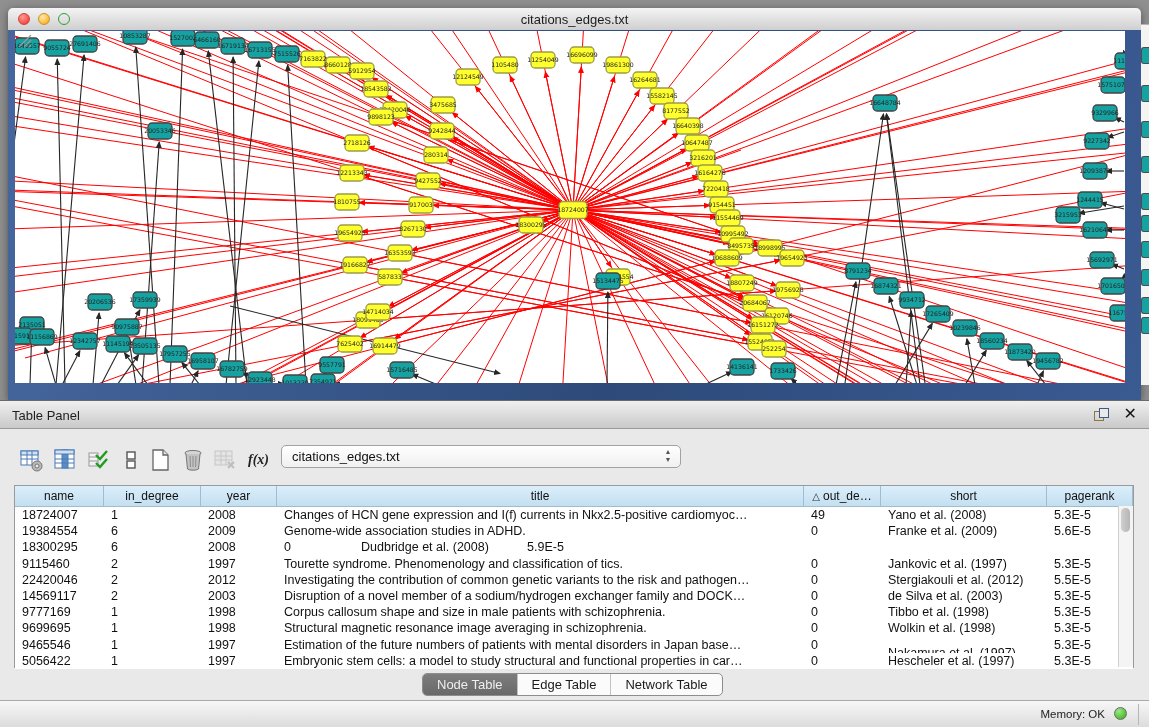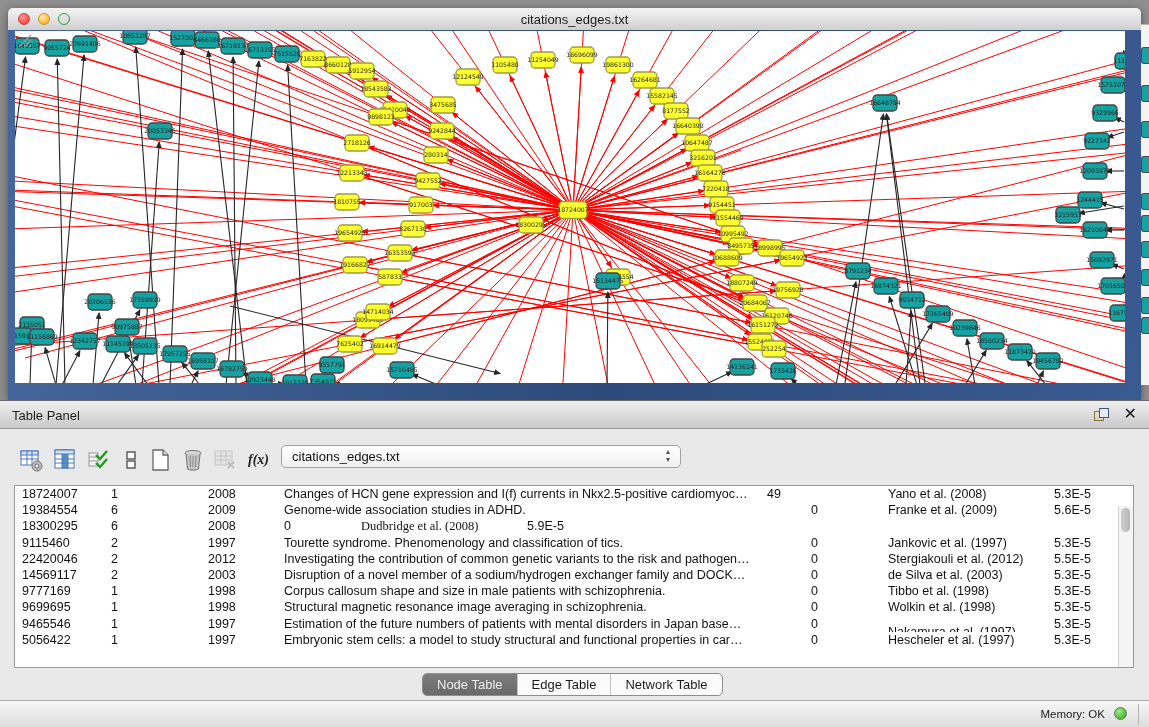--- a/index.html
+++ b/index.html
@@ -777,45 +777,54 @@
         </svg>
     </span>
     <span class="tbtn fx" style="left:248px">f(x)</span>
     <div class="combo">
       <span class="val">citations_edges.txt</span>
       <span class="stepper">▲<br>▼</span>
     </div>
   </div>
 
   <div class="tablewrap">
+    <div class="thead" id="thead">
+        <div class="th" style="width: 89px;">name</div>
+        <div class="th" style="width: 97px;">in_degree</div>
+        <div class="th" style="width: 76px;">year</div>
+        <div class="th flex">title</div>
+        <div class="th" style="width: 77px;"><span class="sort-tri">△</span>out_de…</div>
+        <div class="th" style="width: 166px;">short</div>
+        <div class="th" style="width: 86px;">pagerank</div>
+      </div>
     <div id="tbody">
         <div class="trow">
           <div class="td" style="width: 89px;">18724007</div>
           <div class="td" style="width: 97px;">1</div>
           <div class="td" style="width: 76px;">2008</div>
           <div class="td flex">Changes of HCN gene expression and I(f) currents in Nkx2.5-positive cardiomyoc…</div>
           <div class="td" style="width: 77px;">49</div>
-          <div class="td" style="width: 166px; margin-left: 44px;">Yano et al. (2008)</div>
+          <div class="td" style="width: 166px;">Yano et al. (2008)</div>
           <div class="td" style="width: 86px;">5.3E-5</div>
         </div>
         <div class="trow">
           <div class="td" style="width: 89px;">19384554</div>
           <div class="td" style="width: 97px;">6</div>
           <div class="td" style="width: 76px;">2009</div>
           <div class="td flex">Genome-wide association studies in ADHD.</div>
           <div class="td" style="width: 77px;">0</div>
           <div class="td" style="width: 166px;">Franke et al. (2009)</div>
           <div class="td" style="width: 86px;">5.6E-5</div>
         </div>
         <div class="trow">
           <div class="td" style="width: 89px;">18300295</div>
           <div class="td" style="width: 97px;">6</div>
           <div class="td" style="width: 76px;">2008</div>
           <div class="td" style="width: 77px;">0</div>
-          <div class="td" style="width: 166px; font-family: Liberation Serif, serif;">Dudbridge et al. (2008)</div>
+          <div class="td" style="width: 166px;">Dudbridge et al. (2008)</div>
           <div class="td" style="width: 86px;">5.9E-5</div>
         </div>
         <div class="trow">
           <div class="td" style="width: 89px;">9115460</div>
           <div class="td" style="width: 97px;">2</div>
           <div class="td" style="width: 76px;">1997</div>
           <div class="td flex">Tourette syndrome. Phenomenology and classification of tics.</div>
           <div class="td" style="width: 77px;">0</div>
           <div class="td" style="width: 166px;">Jankovic et al. (1997)</div>
           <div class="td" style="width: 86px;">5.3E-5</div>

